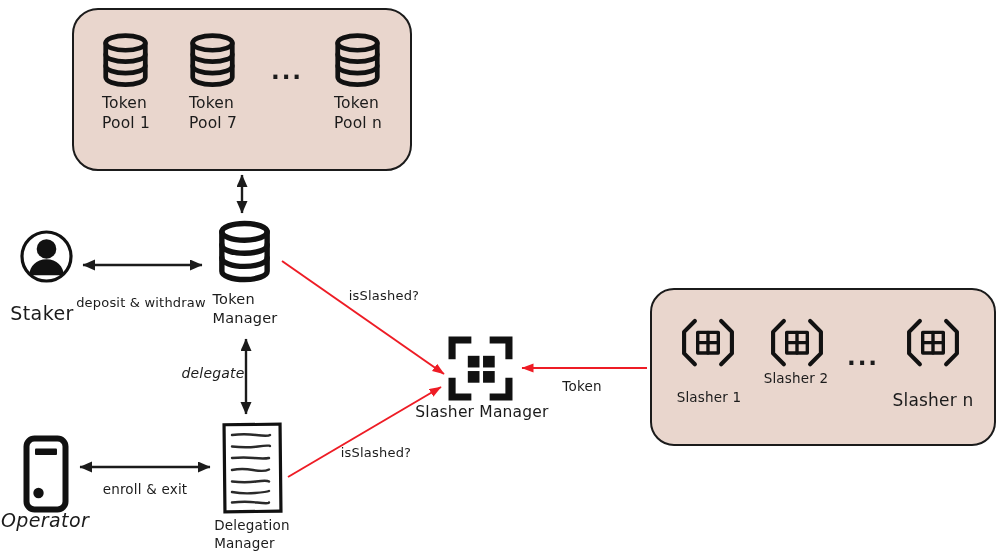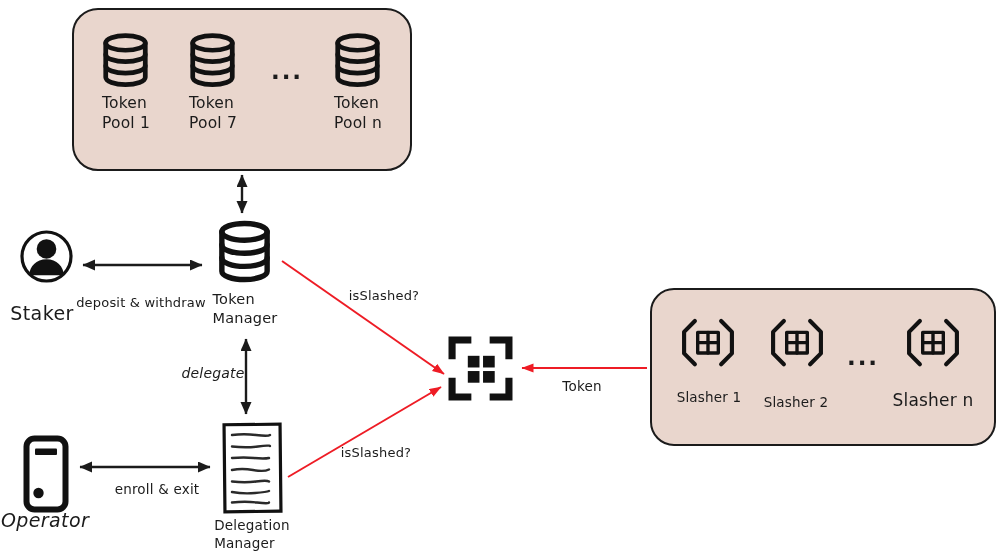--- a/index.html
+++ b/index.html
@@ -162,20 +162,23 @@
       <path d="M4 41 V60 H23"></path>
       <path d="M60 41 V60 H41"></path>
       <g fill="#111" stroke="none">
         <rect x="19.5" y="19.5" width="11.5" height="11.5"></rect>
         <rect x="34.5" y="19.5" width="11.5" height="11.5"></rect>
         <rect x="19.5" y="34.5" width="11.5" height="11.5"></rect>
         <rect x="34.5" y="34.5" width="11.5" height="11.5"></rect>
       </g>
     </svg>
   </div>
+  <div class="node-label" style="left:482px;top:402px;font-size:15.5px;">
+    <span>Slasher Manager</span>
+  </div>
 
   <div class="container-box" style="left:650px;top:288px;width:342px;height:154px;border-radius:24px;"></div>
 
   <div class="icon" style="left:678px;top:317px;">
     <svg width="60" height="55" viewBox="0 0 64 56" fill="none" stroke="#111" stroke-width="4.4" stroke-linecap="round" stroke-linejoin="round">
       <path d="M18 3 L6.5 14.5 V37.5 L18 49"></path>
       <path d="M46 3 L57.5 14.5 V37.5 L46 49"></path>
       <rect x="21" y="15" width="22" height="22" stroke-width="3.6"></rect>
       <path d="M32 15 V37 M21 26 H43" stroke-width="3.6"></path>
     </svg>
@@ -185,38 +188,38 @@
   </div>
 
   <div class="icon" style="left:767px;top:317px;">
     <svg width="60" height="55" viewBox="0 0 64 56" fill="none" stroke="#111" stroke-width="4.4" stroke-linecap="round" stroke-linejoin="round">
       <path d="M18 3 L6.5 14.5 V37.5 L18 49"></path>
       <path d="M46 3 L57.5 14.5 V37.5 L46 49"></path>
       <rect x="21" y="15" width="22" height="22" stroke-width="3.6"></rect>
       <path d="M32 15 V37 M21 26 H43" stroke-width="3.6"></path>
     </svg>
   </div>
-  <div class="node-label" style="left:796px;top:394px;font-size:13.5px;">
+  <div class="node-label" style="left:796px;top:370px;font-size:13.5px;">
     <span>Slasher 2</span>
   </div>
 
   <div class="dots" style="left:863px;top:357px;">...</div>
 
   <div class="icon" style="left:903px;top:317px;">
     <svg width="60" height="55" viewBox="0 0 64 56" fill="none" stroke="#111" stroke-width="4.4" stroke-linecap="round" stroke-linejoin="round">
       <path d="M18 3 L6.5 14.5 V37.5 L18 49"></path>
       <path d="M46 3 L57.5 14.5 V37.5 L46 49"></path>
       <rect x="21" y="15" width="22" height="22" stroke-width="3.6"></rect>
       <path d="M32 15 V37 M21 26 H43" stroke-width="3.6"></path>
     </svg>
   </div>
   <div class="node-label" style="left:933px;top:389px;font-size:17px;">
     <span>Slasher n</span>
   </div>
 
   <div class="edge-label" style="left:141px;top:284px;margin-top:11px;">deposit &amp; withdraw</div>
   <div class="edge-label" style="left:213px;top:365px;font-size:14px;font-style:italic;">delegate</div>
-  <div class="edge-label" style="left:145px;top:481px;font-size:13.5px;margin-left:12px;">enroll &amp; exit</div>
+  <div class="edge-label" style="left:145px;top:481px;font-size:13.5px;">enroll &amp; exit</div>
   <div class="edge-label" style="left:384px;top:288px;">isSlashed?</div>
   <div class="edge-label" style="left:376px;top:445px;">isSlashed?</div>
   <div class="edge-label" style="left:582px;top:378px;font-size:13.5px;">Token</div>
 
 </div>
 
 </body></html>

